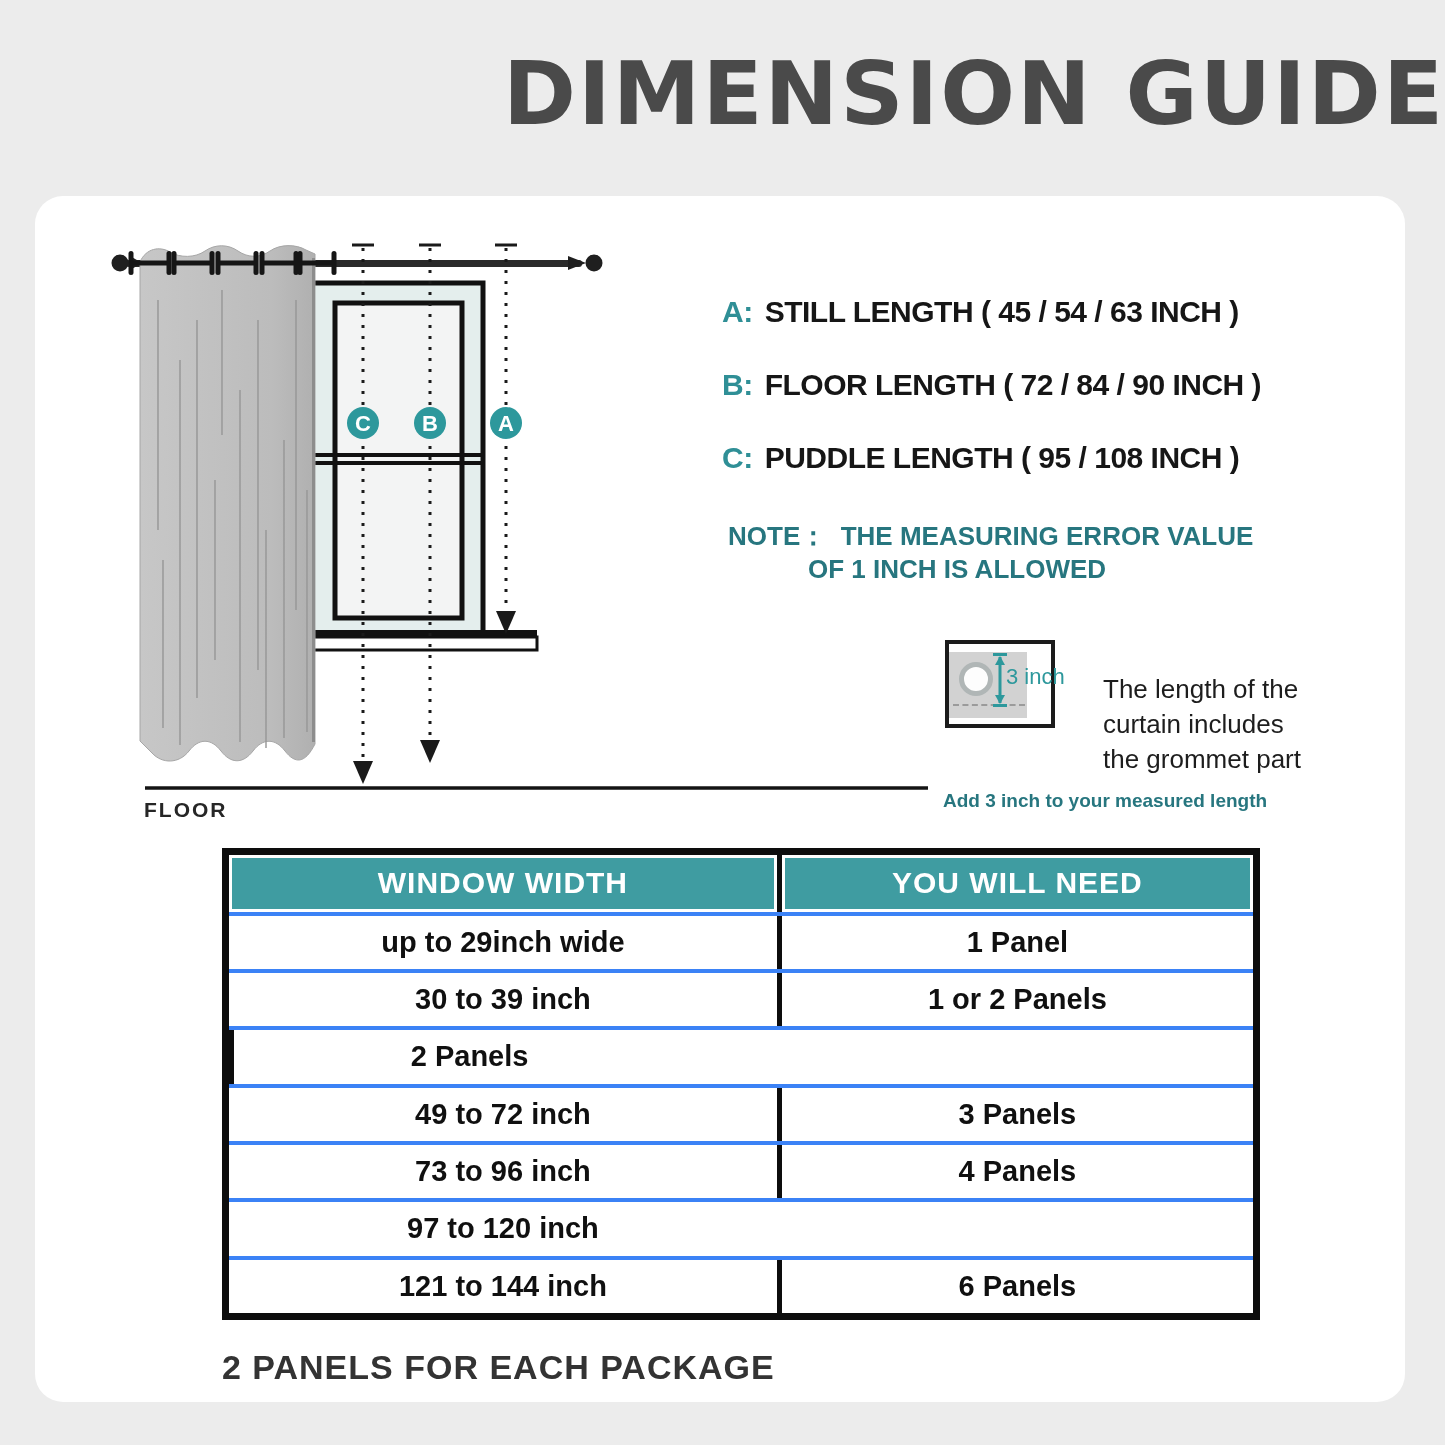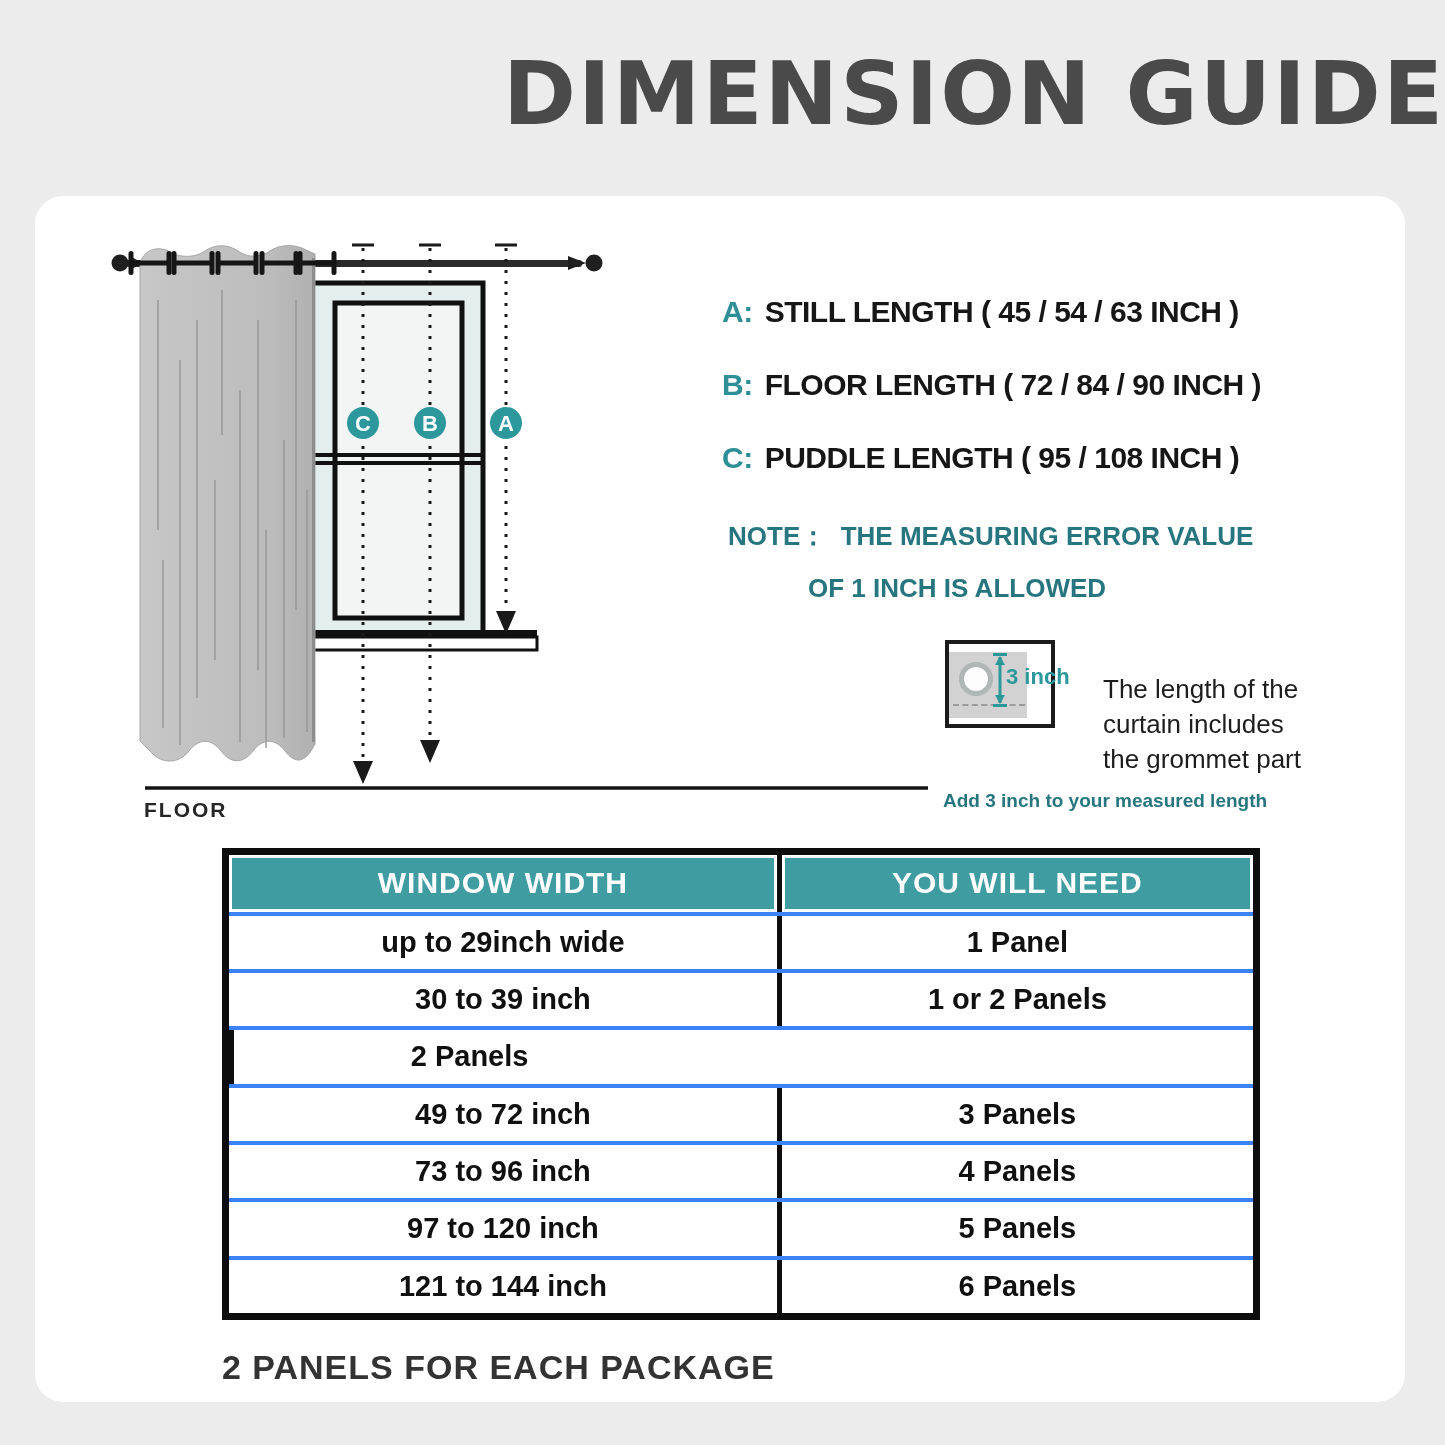--- a/index.html
+++ b/index.html
@@ -16,31 +16,31 @@
 
   
   .spec-list{position:absolute;left:722px;top:293px;}
   .spec-line{height:73px;display:flex;align-items:flex-start;gap:12px;
     font-size:30px;font-weight:700;letter-spacing:-0.5px;color:#161616;line-height:38px;}
   .spec-letter{color:#2f8f96;}
 
   .note-block{position:absolute;left:728px;top:519px;color:#27767f;
     font-size:26px;font-weight:700;letter-spacing:0;}
   .note-line1{white-space:pre;}
-  .note-line2{margin-top:19px;margin-left:80px;}
+  .note-line2{margin-left:80px;}
 
   
   .grommet-box{position:absolute;left:945px;top:640px;width:110px;height:88px;
     border:4px solid #1b1b1b;background:#ffffff;box-sizing:border-box;}
   .grommet-fabric{position:absolute;left:0;top:8px;width:78px;height:66px;background:#d2d2d2;}
   .grommet-ring{position:absolute;left:10px;top:18px;width:24px;height:24px;background:#fdfdfd;
     border:5px solid #b0b6b6;border-radius:50%;}
   .grommet-dash{position:absolute;left:4px;top:60px;width:72px;border-top:2px dashed #9b9b9b;}
   .grommet-arrow{position:absolute;left:44px;top:9px;}
-  .grommet-measure{position:absolute;left:1006px;top:664px;font-size:22px;font-weight:700;color:#2d989c;white-space:nowrap;}
+  .grommet-measure{position:absolute;left:1006px;top:664px;font-size:22px;font-weight:400;color:#2d989c;white-space:nowrap;}
   .grommet-desc{position:absolute;left:1103px;top:643px;font-size:26px;color:#1d1d1d;line-height:35px;font-weight:500;margin-top:29px;}
   .grommet-tip{position:absolute;left:943px;top:750px;font-size:19px;font-weight:600;color:#27767f;white-space:nowrap;margin-top:40px;}
 
   
   .size-table{position:absolute;left:222px;top:848px;width:1038px;height:472px;
     border:7px solid #0d0d0d;background:#ffffff;box-sizing:border-box;
     display:flex;flex-direction:column;}
   .t-header{flex:1.06;display:flex;background:#ffffff;}
   .t-hcell{width:53.5%;padding:3px;box-sizing:border-box;background:#ffffff;}
   .t-hcell.right{width:46.5%;border-left:5px solid #0d0d0d;}
@@ -247,21 +247,20 @@
     <div class="t-row">
       <div class="t-cell">49 to 72 inch</div>
       <div class="t-cell right">3 Panels</div>
     </div>
     <div class="t-row">
       <div class="t-cell">73 to 96 inch</div>
       <div class="t-cell right">4 Panels</div>
     </div>
     <div class="t-row">
       <div class="t-cell">97 to 120 inch</div>
-      <div class="t-cell right">5 Panels</div>
     </div>
     <div class="t-row">
       <div class="t-cell">121 to 144 inch</div>
       <div class="t-cell right">6 Panels</div>
     </div>
   </div>
 
   <div class="footer-text">2 PANELS FOR EACH PACKAGE</div>
 
 </div>

